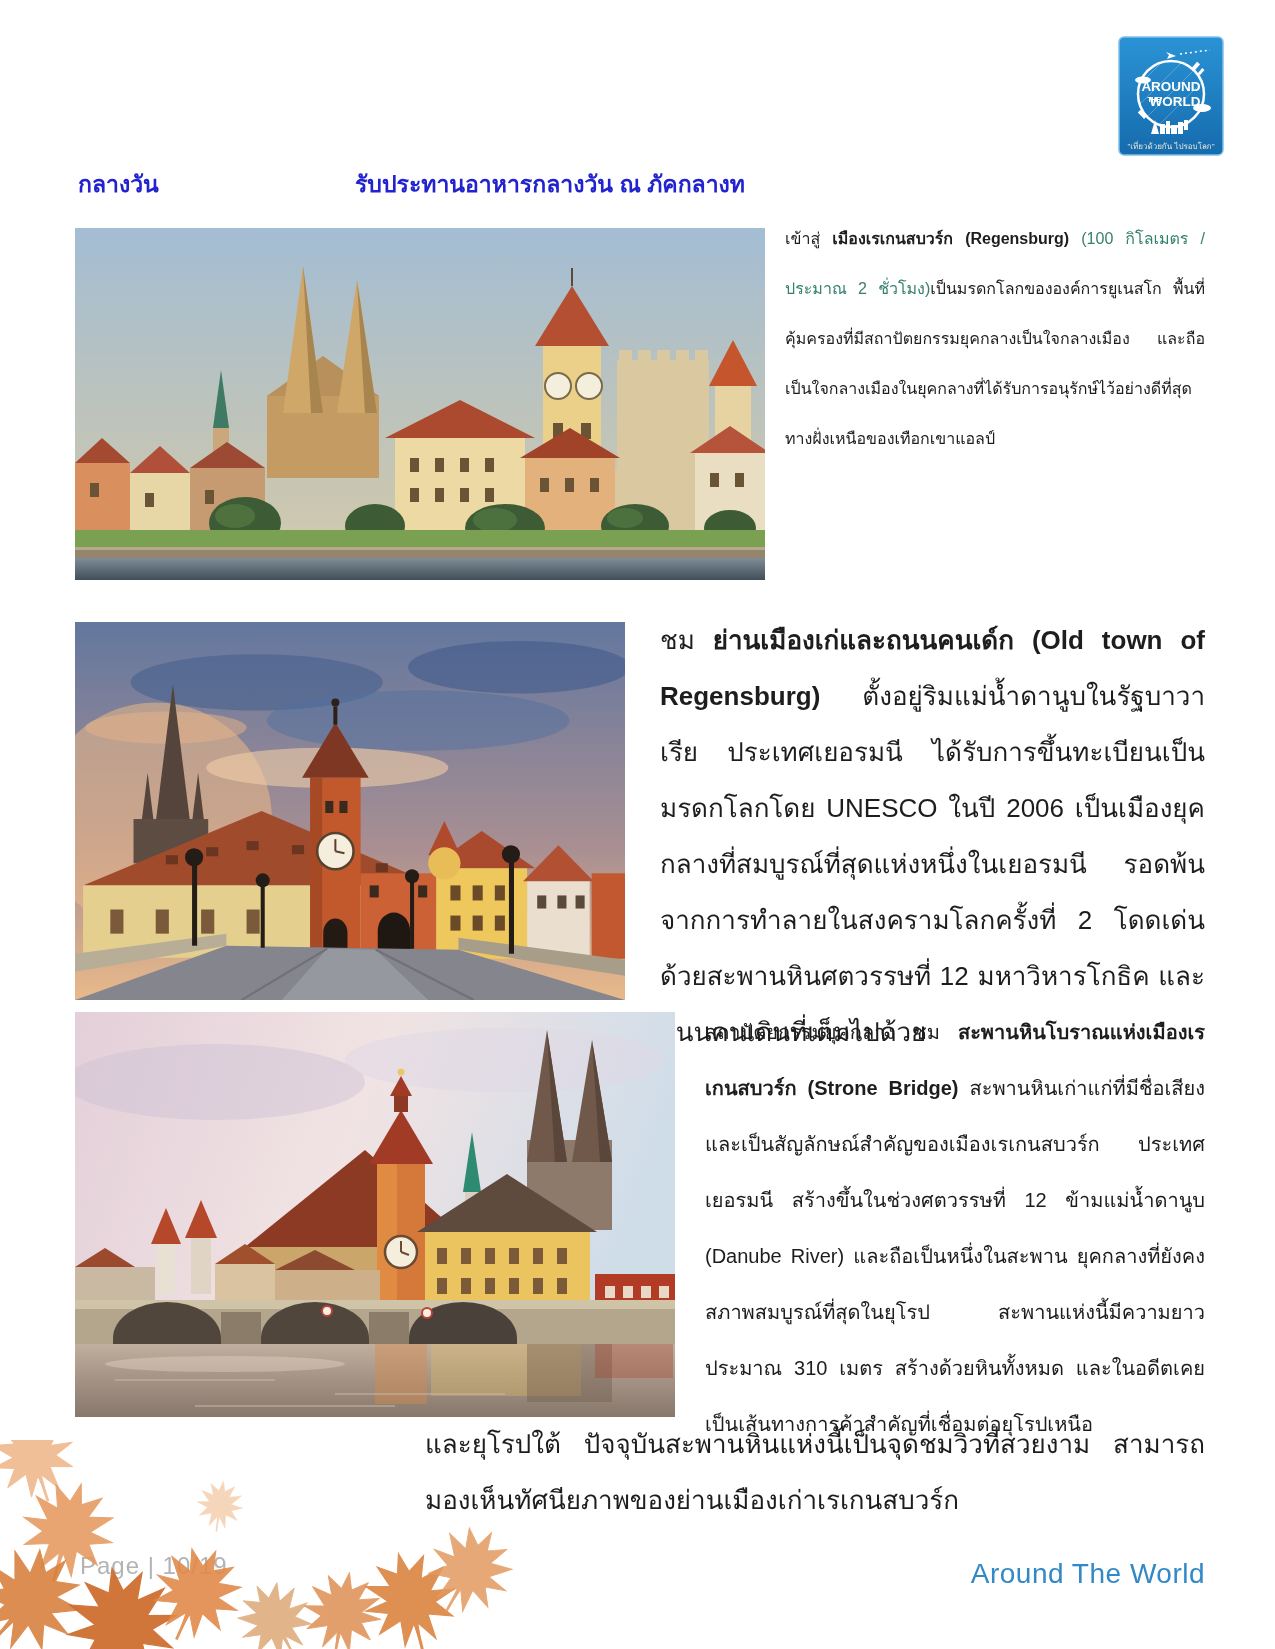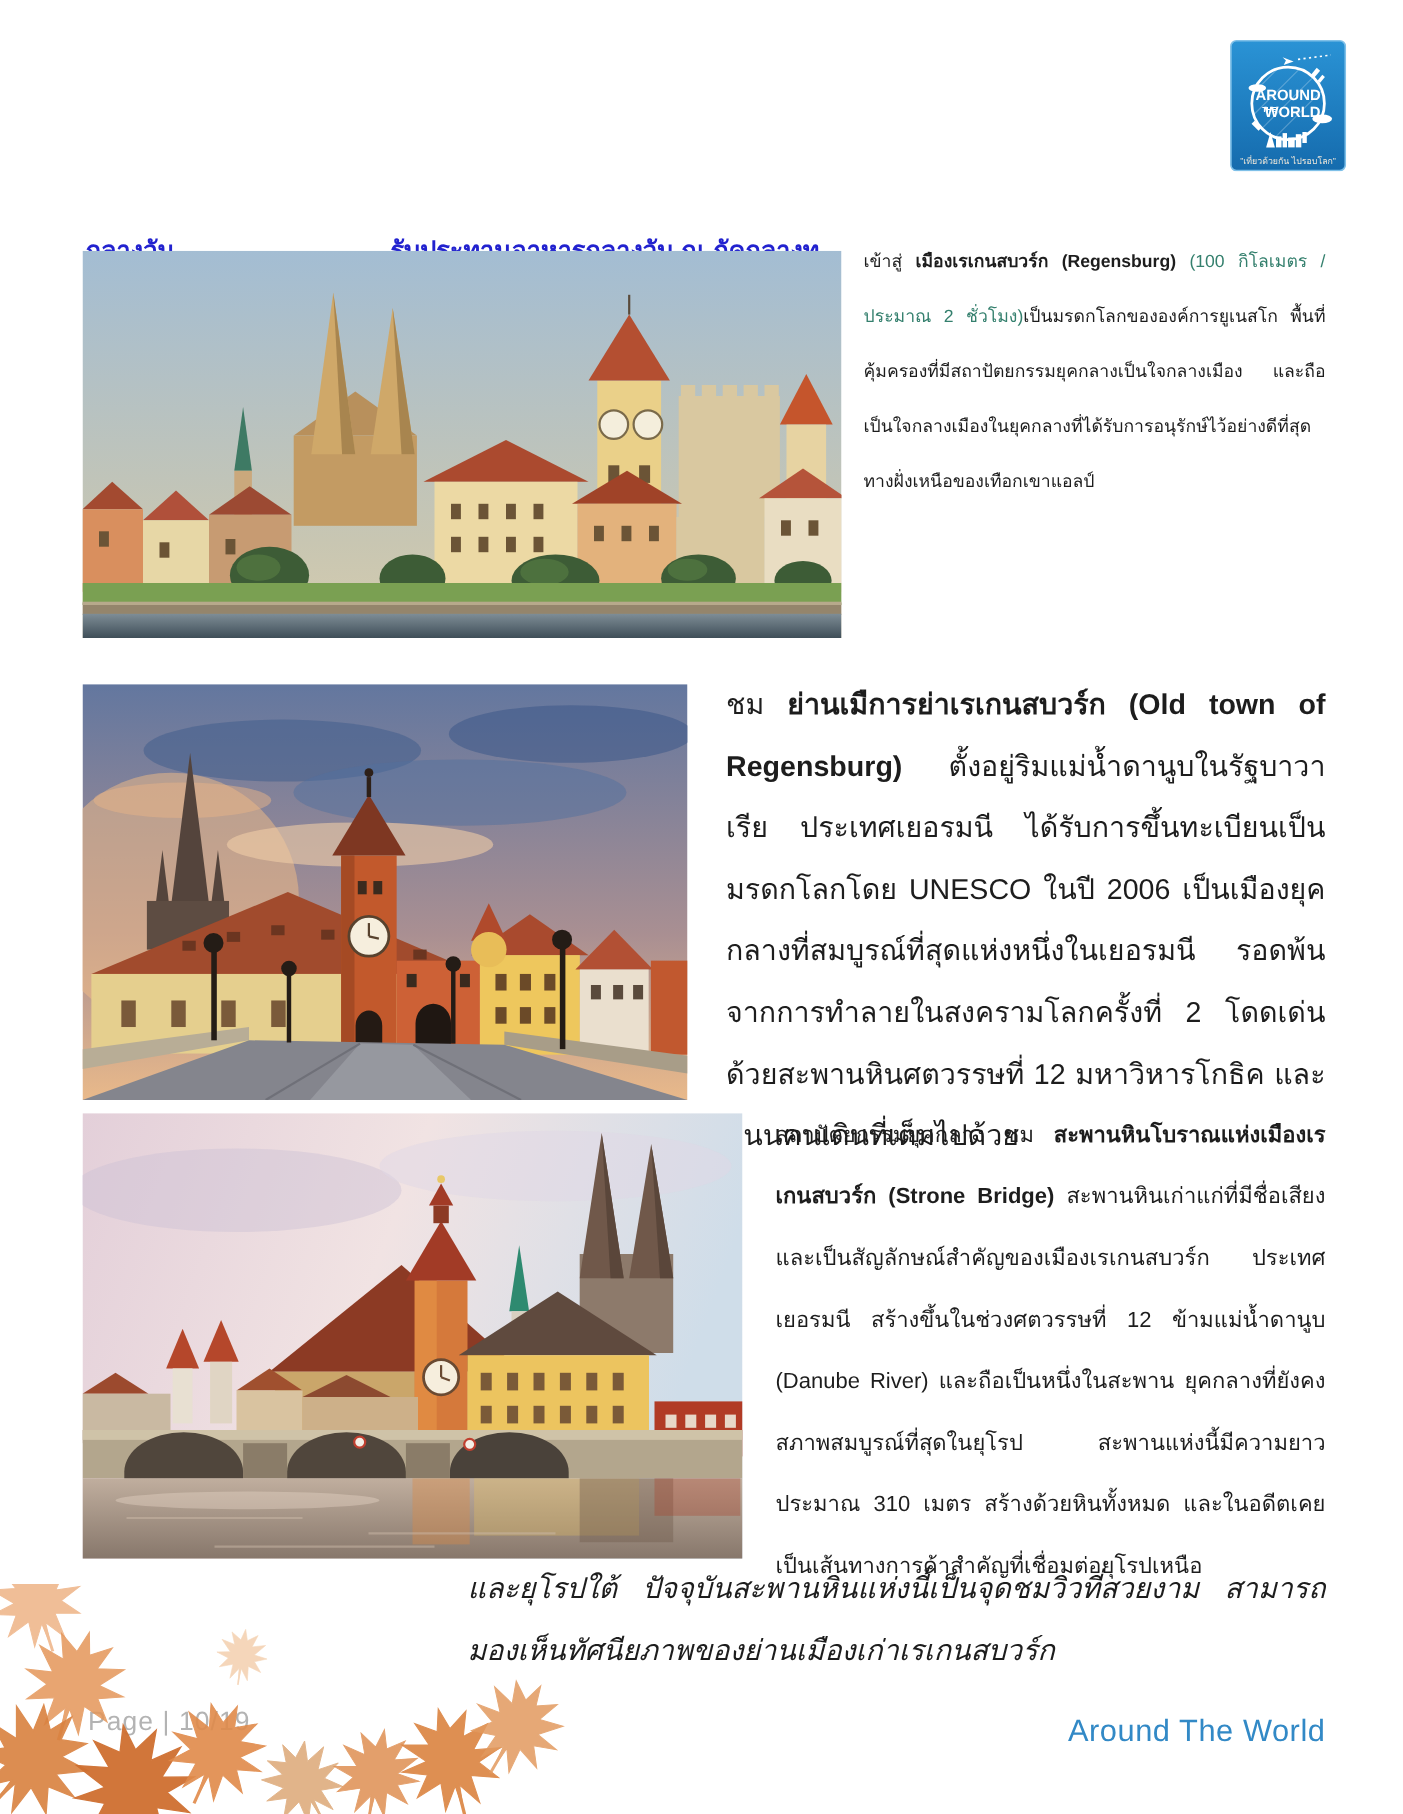--- a/index.html
+++ b/index.html
@@ -1,35 +1,35 @@
 <!DOCTYPE html>
 <html><head>
 <meta charset="utf-8">
 <style>
   html,body{margin:0;padding:0;background:#ffffff;}
   .page{
     position:relative;width:1275px;height:1649px;background:#ffffff;overflow:hidden;
     font-family:"Liberation Sans","DejaVu Sans",sans-serif;
   }
   
-  .hdr{position:absolute;top:166px;left:0;width:1176px;height:36px;margin-top:43px;}
+  .hdr{position:absolute;top:166px;left:0;width:1176px;height:36px;}
   .hdr .time{position:absolute;left:78px;top:0;font-size:23px;font-weight:700;color:#2222cf;}
   .hdr .meal{position:absolute;left:355px;top:0;font-size:23px;font-weight:700;color:#2222cf;}
   
   .photo{position:absolute;display:block;}
   #photo1{left:75px;top:228px;width:690px;height:352px;}
   #photo2{left:75px;top:622px;width:550px;height:378px;}
   #photo3{left:75px;top:1012px;width:600px;height:405px;}
   .photo svg{display:block;width:100%;height:100%;}
   
   .para{position:absolute;color:#1d1d1d;text-align:justify;}
   #para1{left:785px;top:214px;width:420px;font-size:16px;line-height:50px;}
   #para2{left:660px;top:612px;width:545px;font-size:26px;line-height:56px;}
   #para3{left:705px;top:1004px;width:500px;font-size:20px;line-height:56px;}
-  #tail {left:425px;top:1416px;width:780px;font-size:26px;line-height:56px;font-style:italic;}
+  #tail {left:425px;top:1416px;width:780px;font-size:26px;line-height:56px;}
   .seg-bold{font-weight:700;}
   .seg-teal{color:#35806e;}
   
   .logo{position:absolute;left:1118px;top:36px;width:106px;height:120px;}
   .logo svg{display:block;width:100%;height:100%;}
   
   .footer-left{position:absolute;left:80px;top:1552px;font-size:24px;color:#b3b3b3;letter-spacing:1px;}
   .footer-right{position:absolute;right:70px;top:1558px;display:flex;align-items:center;gap:10px;color:#3289c6;}
   .footer-right .brand{font-size:28px;letter-spacing:.5px;}
   .footer-right .license{font-size:23px;}
@@ -280,21 +280,21 @@
           <circle cx="186" cy="257" r="7"></circle>
         <rect x="332" y="258" width="4" height="67"></rect>
           <circle cx="334" cy="253" r="7"></circle>
         <rect x="430" y="238" width="5" height="92"></rect>
           <circle cx="432" cy="231" r="9"></circle>
       </g>
     </svg>
   </div>
 
   <div class="para" id="para2">
-    <span>ชม </span><span class="seg-bold">ย่านเมืการย่าเรเกนสบวร์ก (Old town of Regensburg) </span><span>ตั้งอยู่ริมแม่น้ำดานูบในรัฐบาวาเรีย ประเทศเยอรมนี ได้รับการขึ้นทะเบียนเป็นมรดกโลกโดย UNESCO ในปี 2006 เป็นเมืองยุคกลางที่สมบูรณ์ที่สุดแห่งหนึ่งในเยอรมนี รอดพ้นจากการทำลายในสงครามโลกครั้งที่ 2 โดดเด่นด้วยสะพานหินศตวรรษที่ 12 มหาวิหารโกธิค และถนนคนเดินที่เต็มไปด้วย</span>
+    <span>ชม </span><span class="seg-bold">ย่านเมืองเก่และถนนคนเด์ก (Old town of Regensburg) </span><span>ตั้งอยู่ริมแม่น้ำดานูบในรัฐบาวาเรีย ประเทศเยอรมนี ได้รับการขึ้นทะเบียนเป็นมรดกโลกโดย UNESCO ในปี 2006 เป็นเมืองยุคกลางที่สมบูรณ์ที่สุดแห่งหนึ่งในเยอรมนี รอดพ้นจากการทำลายในสงครามโลกครั้งที่ 2 โดดเด่นด้วยสะพานหินศตวรรษที่ 12 มหาวิหารโกธิค และถนนคนเดินที่เต็มไปด้วย</span>
   </div>
 
   <div class="photo" id="photo3">
     <svg viewBox="0 0 600 405" preserveAspectRatio="none">
       <defs>
         <linearGradient id="sky3" x1="0" y1="0" x2="1" y2="0.25">
           <stop offset="0" stop-color="#e3cfd9"></stop>
             <stop offset="0.5" stop-color="#f1e3e3"></stop>
             <stop offset="1" stop-color="#cfdde9"></stop>
         </linearGradient>

